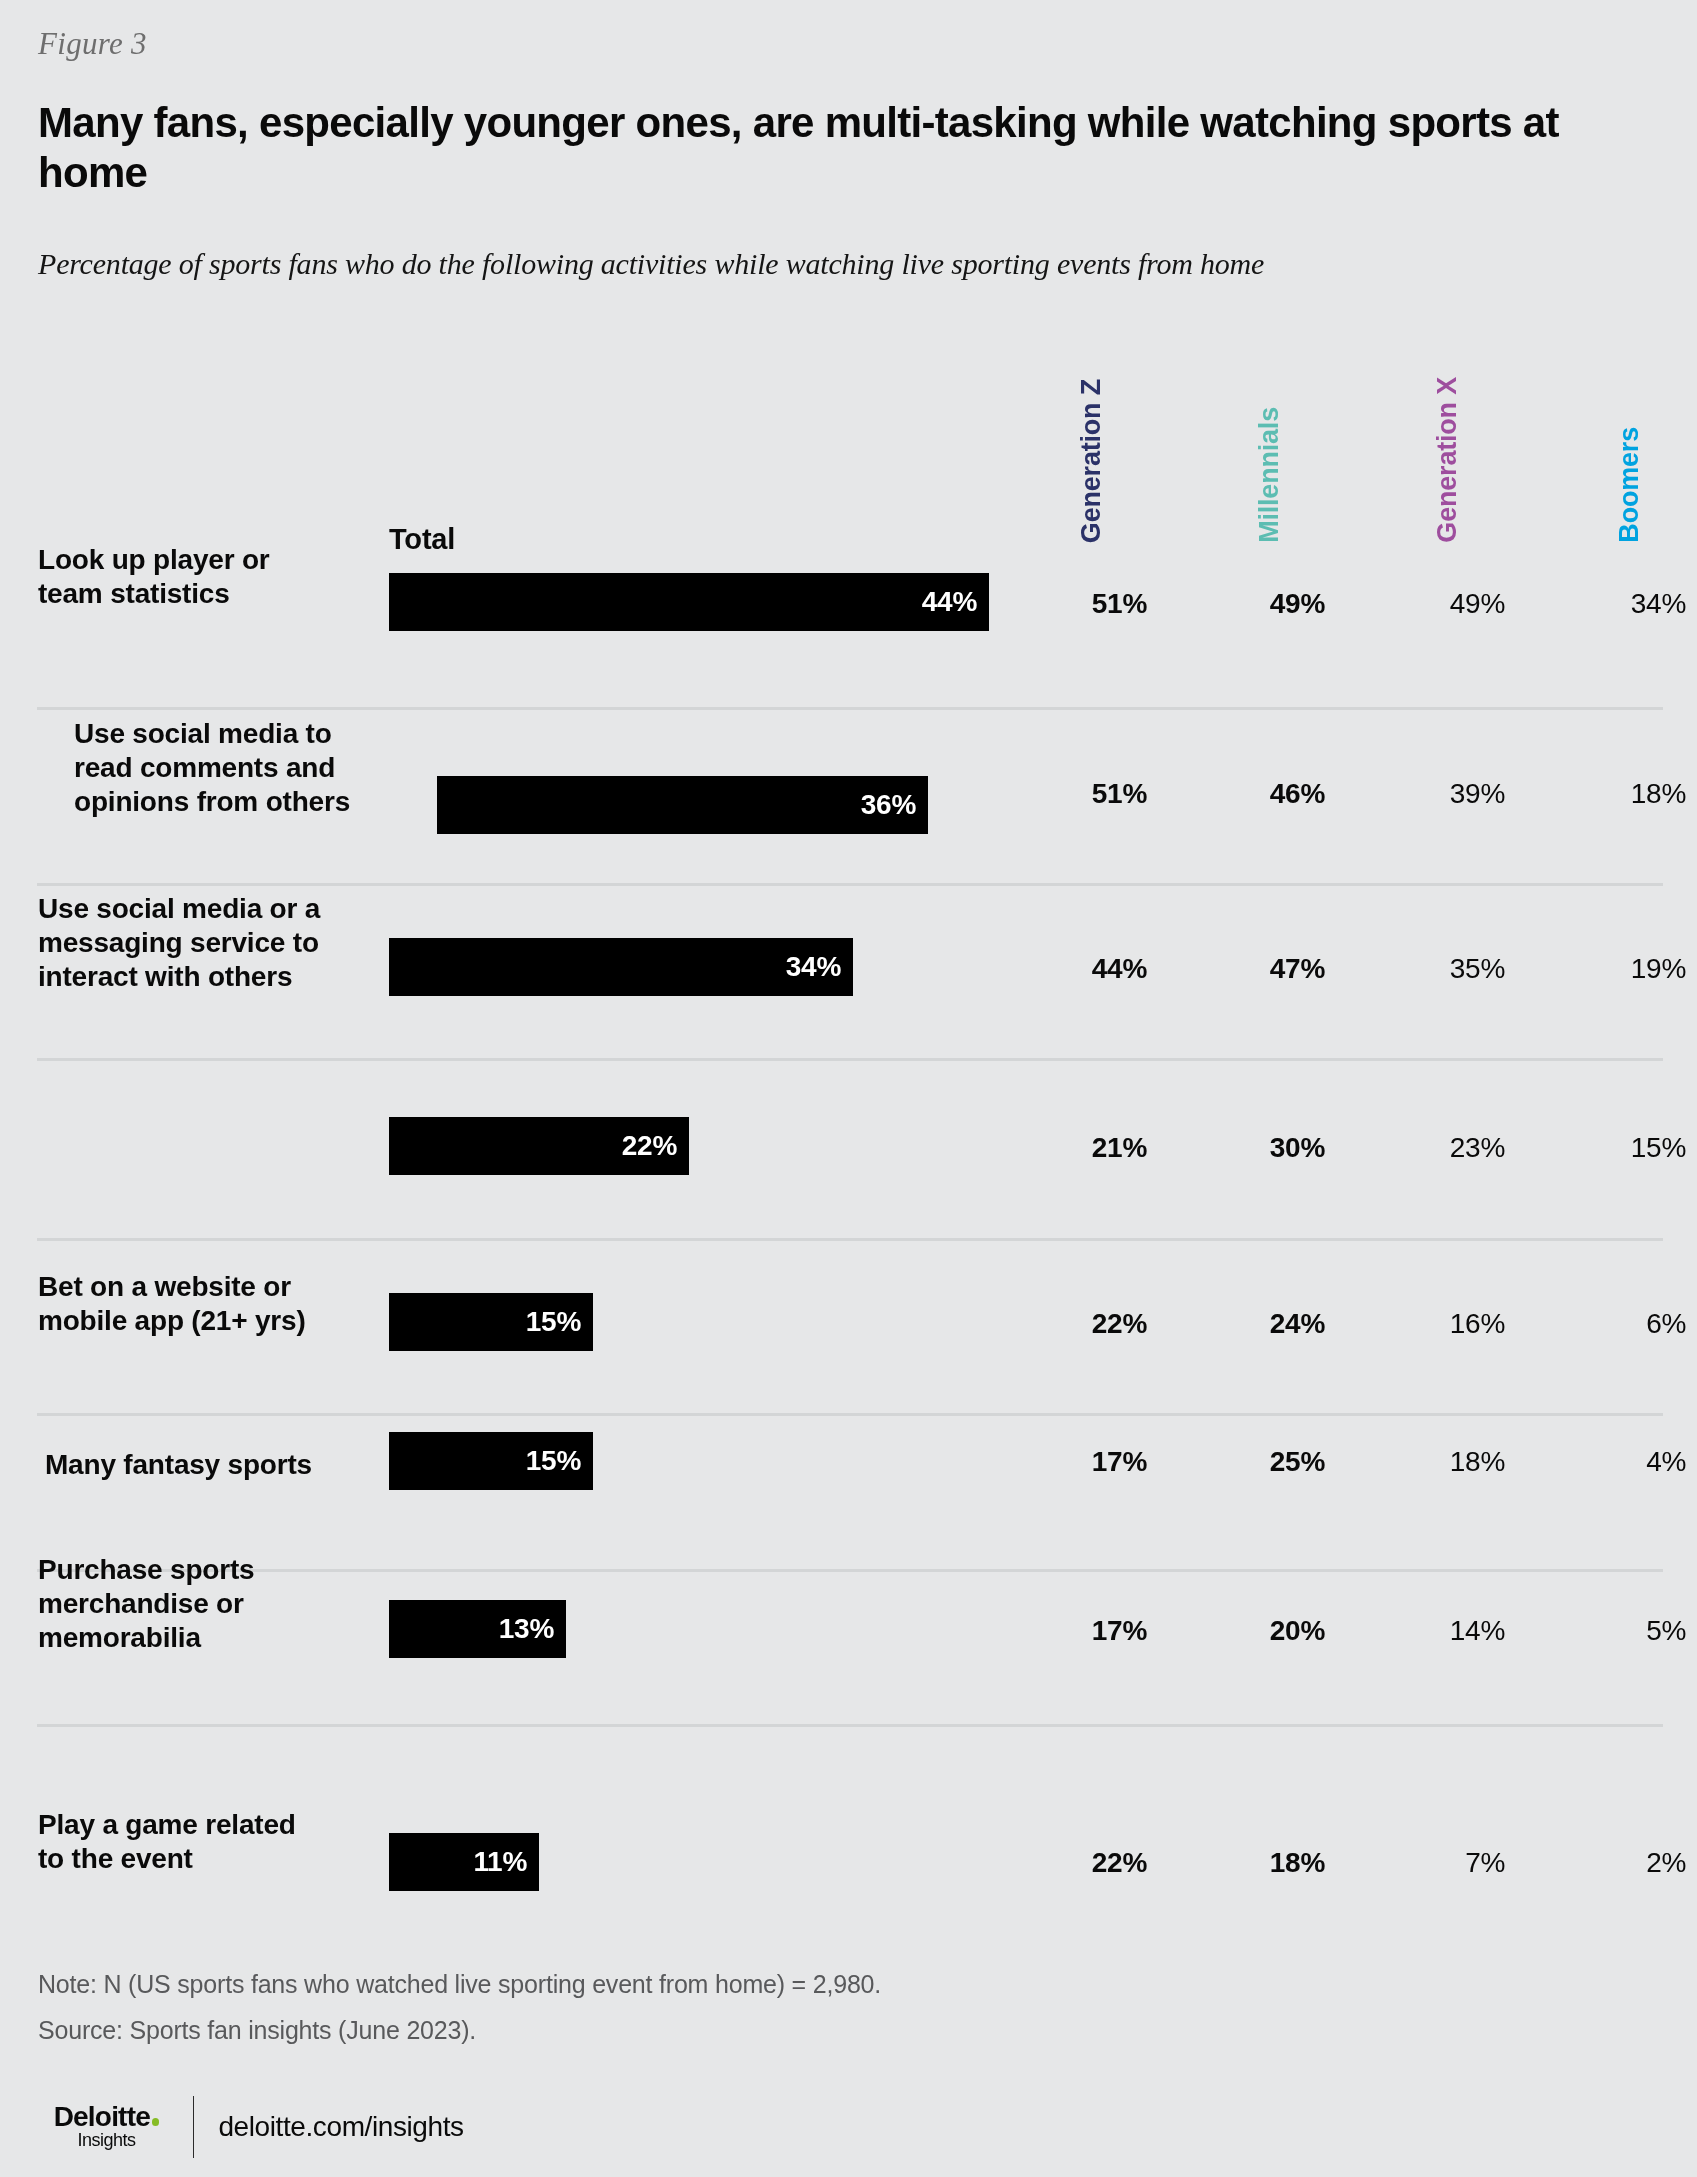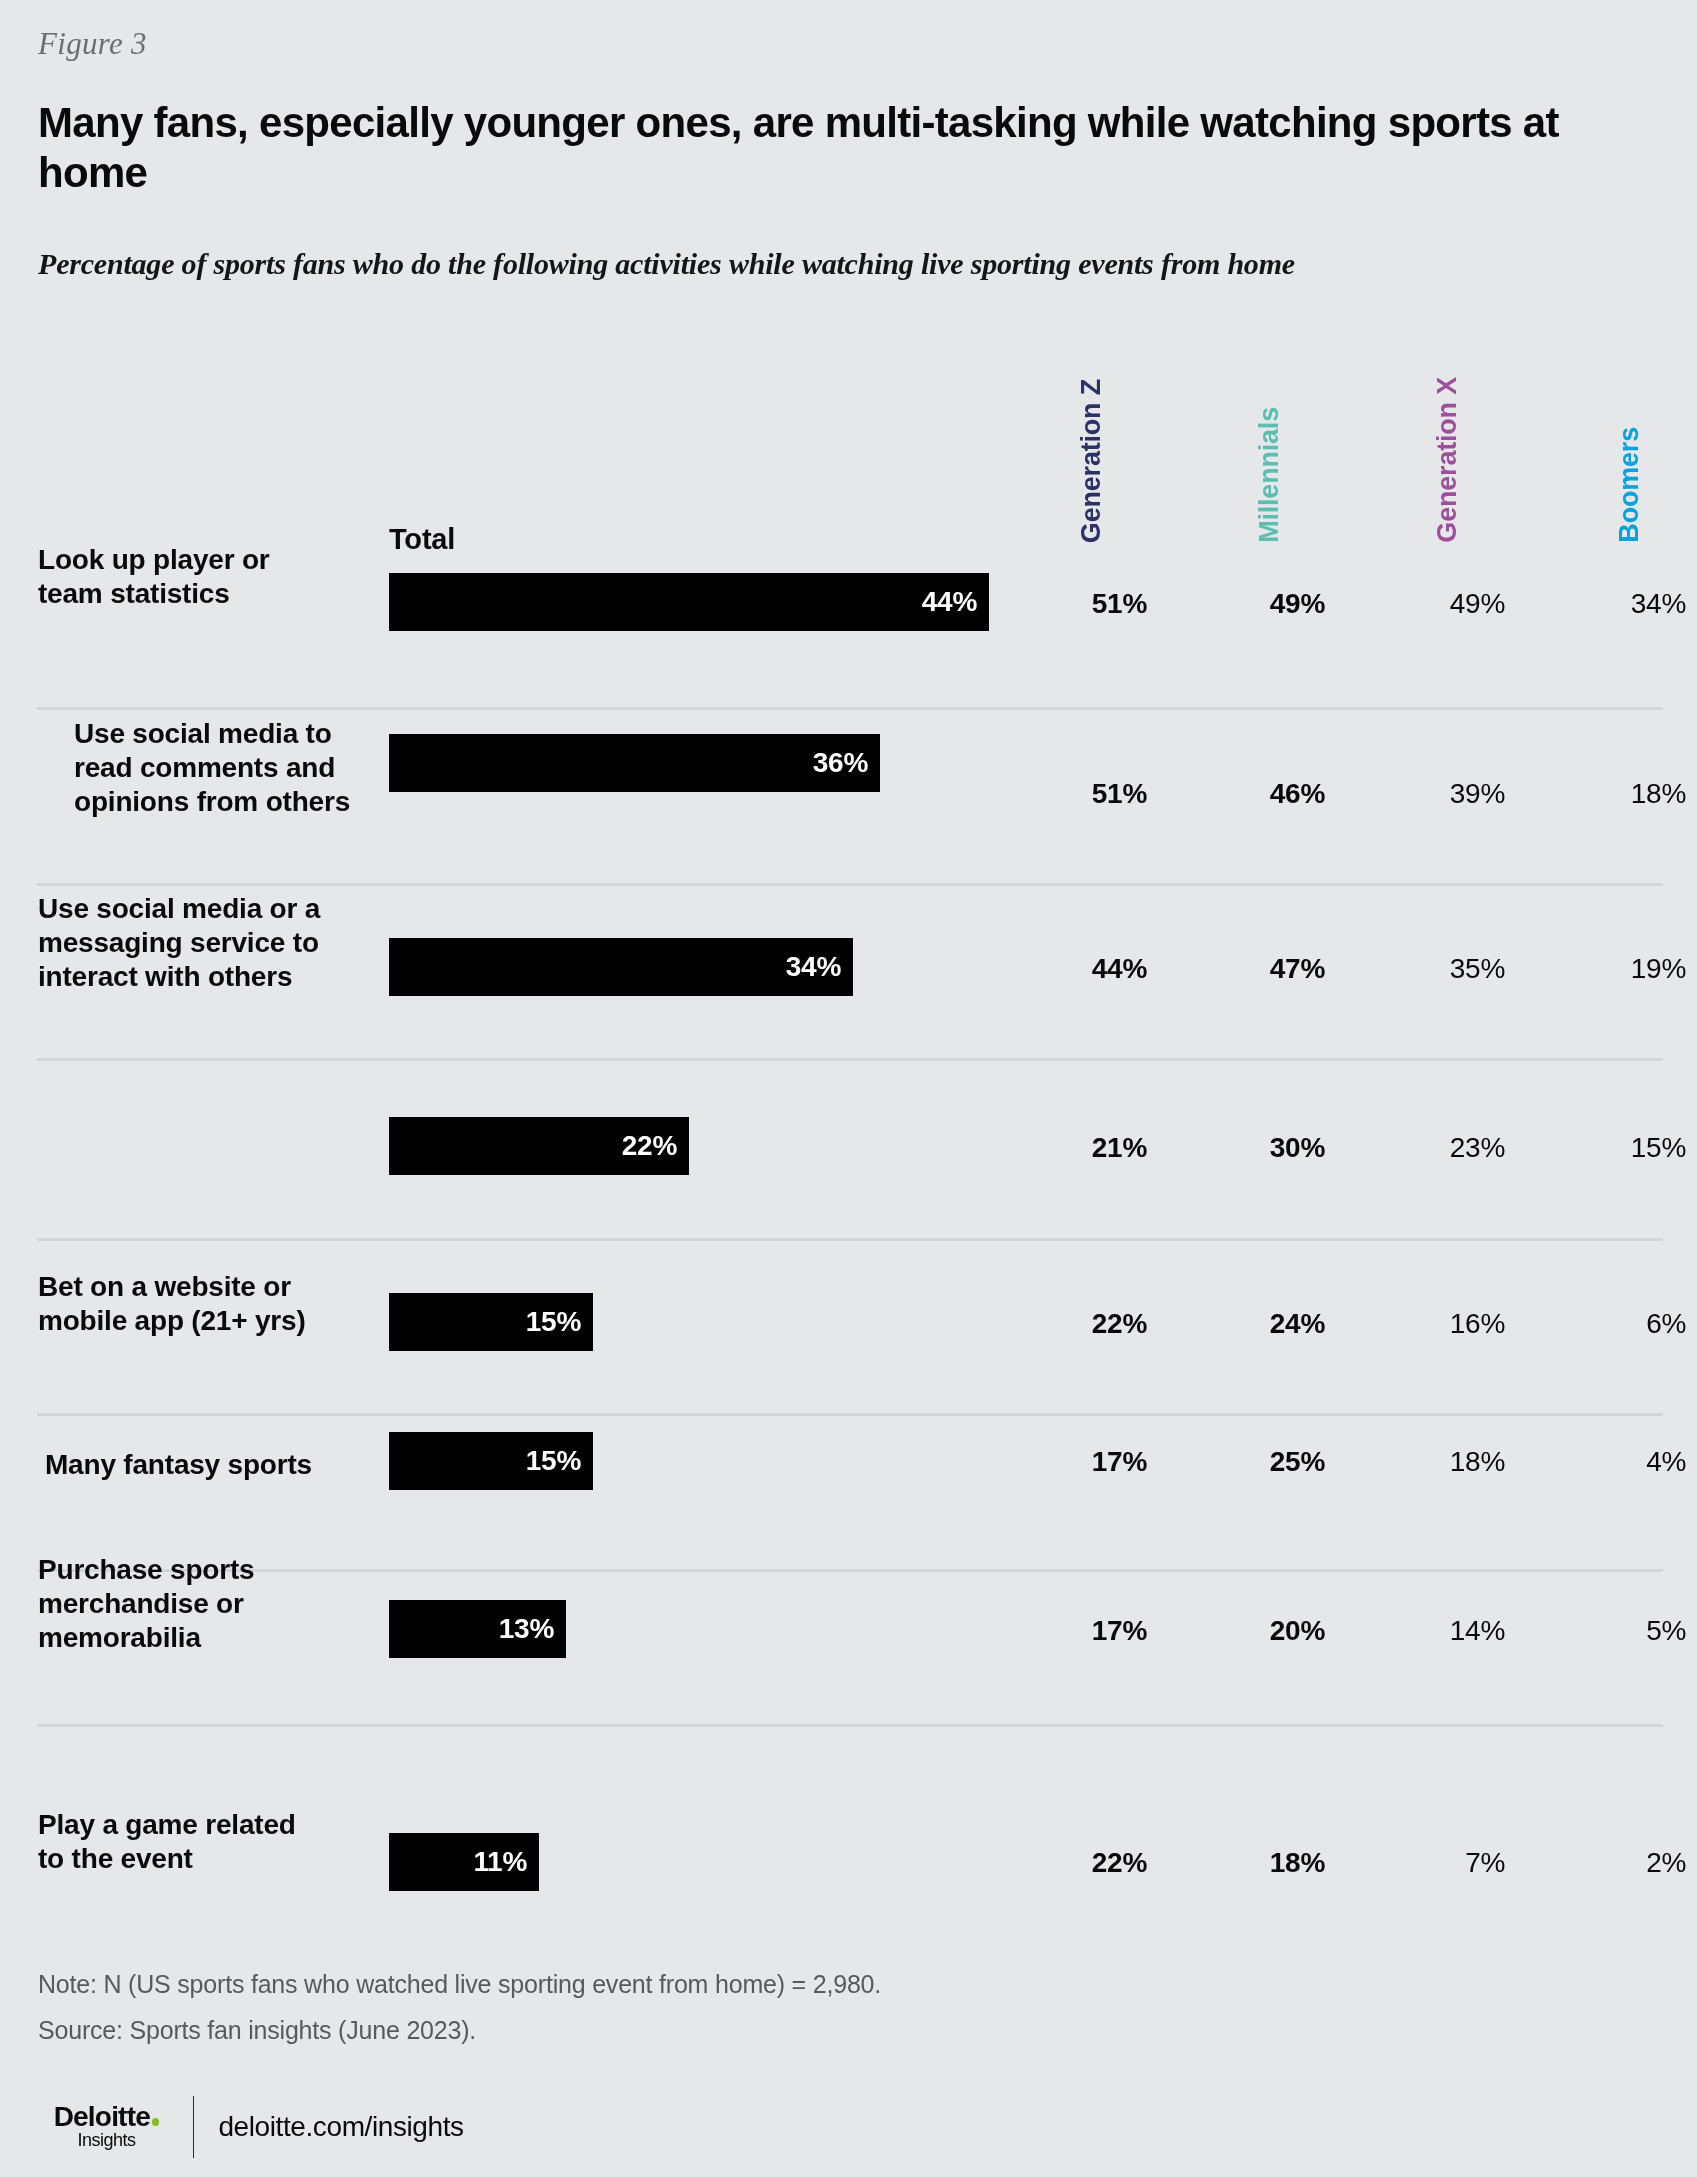--- a/index.html
+++ b/index.html
@@ -50,21 +50,20 @@
   .fig-subtitle {
     position: absolute;
     left: 38px;
     top: 247px;
     width: 1658px;
     font-family: "Liberation Serif", serif;
     font-style: italic;
     font-size: 30px;
     color: #151515;
     letter-spacing: -0.2px;
-    font-weight: bold;
   }
 
   
   .col-headers {
     position: absolute;
     left: 0;
     top: 309px;
     width: 1698px;
     height: 234px;
   }
@@ -292,21 +291,21 @@
       <div class="gen-val gv0 bold" style="top: 590px;">51%</div>
       <div class="gen-val gv1 bold" style="top: 590px;">49%</div>
       <div class="gen-val gv2" style="top: 590px;">49%</div>
       <div class="gen-val gv3" style="top: 590px;">34%</div>
       <div class="row-sep" style="top: 883px;"></div>
       <div class="row-label" style="top: 717px; margin-left: 36px;">
         <div>Use social media to</div>
         <div>read comments and</div>
         <div>opinions from others</div>
       </div>
-      <div class="bar-track" style="top: 734px; width: 656px;">
+      <div class="bar-track" style="top: 776px; width: 656px; margin-left: 48px;">
         <div class="bar" style="width: 491px;">
           <span class="bar-value">36%</span>
         </div>
       </div>
       <div class="gen-val gv0 bold" style="top: 780px;">51%</div>
       <div class="gen-val gv1 bold" style="top: 780px;">46%</div>
       <div class="gen-val gv2" style="top: 780px;">39%</div>
       <div class="gen-val gv3" style="top: 780px;">18%</div>
       <div class="row-sep" style="top: 1058px;"></div>
       <div class="row-label" style="top: 892px;">

